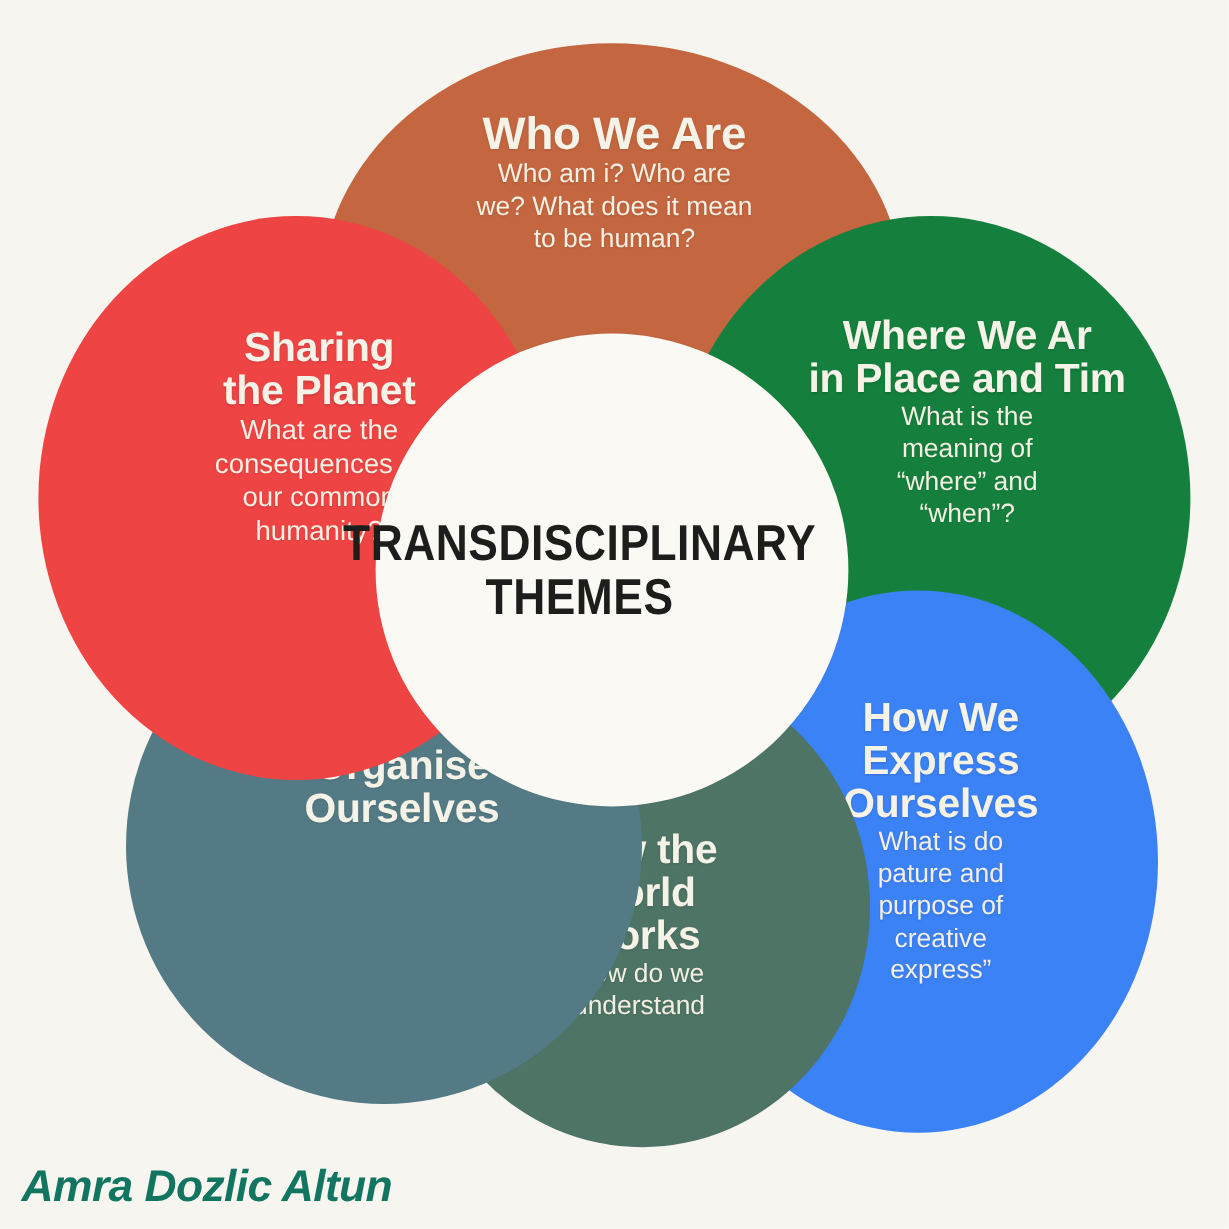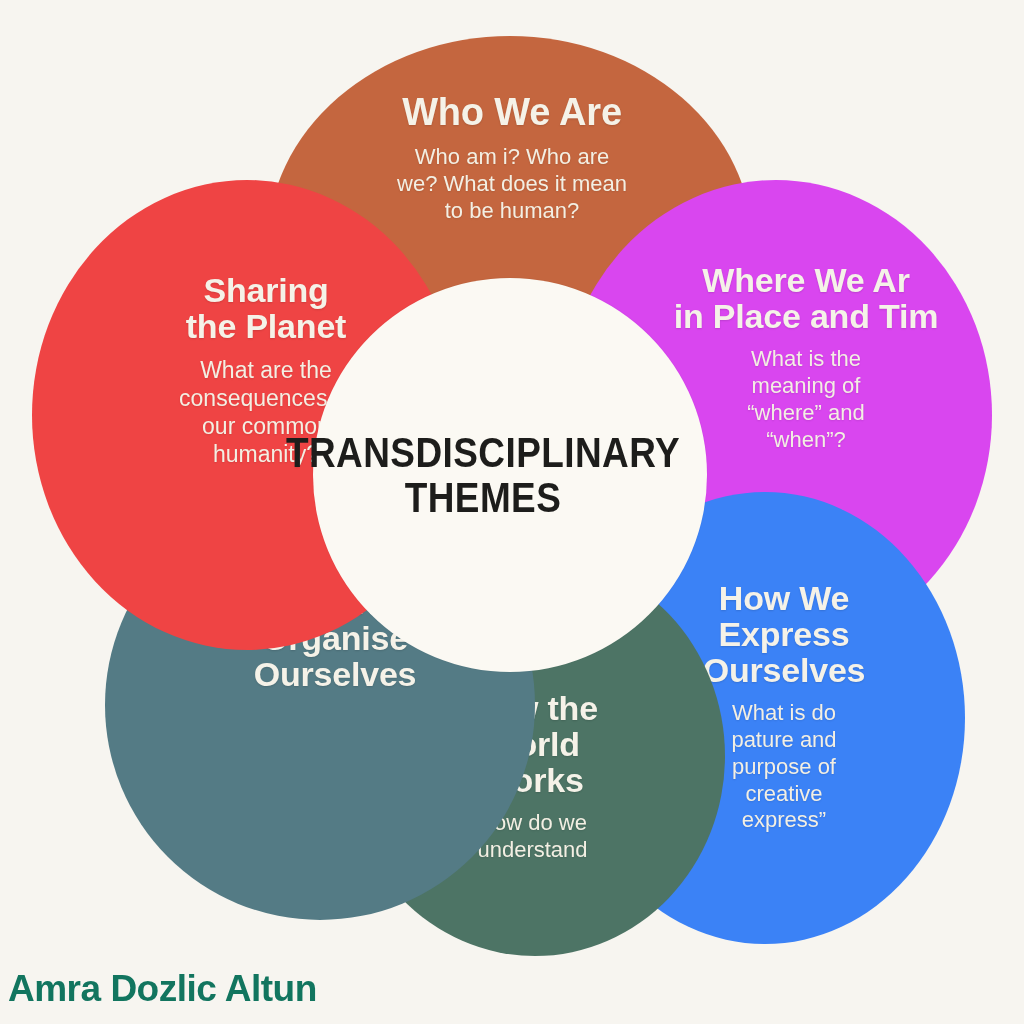--- a/index.html
+++ b/index.html
@@ -43,21 +43,21 @@
     letter-spacing: -0.2px;
     color: #f5f2e8;
     text-shadow: 0 1px 2px rgba(0,0,0,0.13);
     margin: 0;
     white-space: pre-line;
   }
 
   .petal-sub {
     line-height: 1.22;
     color: #f3efe3;
-    margin: 12px;
+    margin: 0;
     white-space: pre-line;
     text-shadow: 0 1px 2px rgba(0,0,0,0.10);
   }
 
   
   #petal-who-we-are      { left: 267px; top: 36px;  width: 486px; height: 420px; }
   #petal-where-we-are    { left: 560px; top: 180px; width: 432px; height: 470px; }
   #petal-how-we-express  { left: 565px; top: 492px; width: 400px; height: 452px; }
   #petal-how-world-works { left: 345px; top: 556px; width: 380px; height: 400px; }
   #petal-how-we-organise { left: 105px; top: 490px; width: 430px; height: 430px; }
@@ -86,43 +86,44 @@
     letter-spacing: 0.5px;
     color: #1d1d1b;
     text-align: center;
     white-space: pre-line;
     transform: scaleX(0.88);
   }
 
   
   #signature {
     position: absolute;
-    left: 8px;
+    left: 18px;
     bottom: 14px;
     font-size: 37px;
     font-weight: bold;
     letter-spacing: -0.5px;
     color: #12755f;
+    font-style: italic;
   }
 </style>
 </head>
 <body>
 
 <div id="canvas" style="background: rgb(247, 245, 240);">
 
   <div class="petal" id="petal-who-we-are" style="background: rgb(196, 102, 63);">
     <div class="petal-text" style="top: 56px;">
       <p class="petal-title" style="font-size: 38px;">Who We Are</p>
       <p class="petal-sub" style="font-size: 22px;">Who am i? Who are
 we? What does it mean
 to be human?</p>
     </div>
   </div>
 
-  <div class="petal" id="petal-where-we-are" style="background: #d946ef;">
+  <div class="petal" id="petal-where-we-are" style="background: #15803d;">
     <div class="petal-text" style="top: 82px; left: 60px;">
       <p class="petal-title" style="font-size: 34px;">Where We Ar
 in Place and Tim</p>
       <p class="petal-sub" style="font-size: 22px;">What is the
 meaning of
 “where” and
 “when”?</p>
     </div>
   </div>
 

